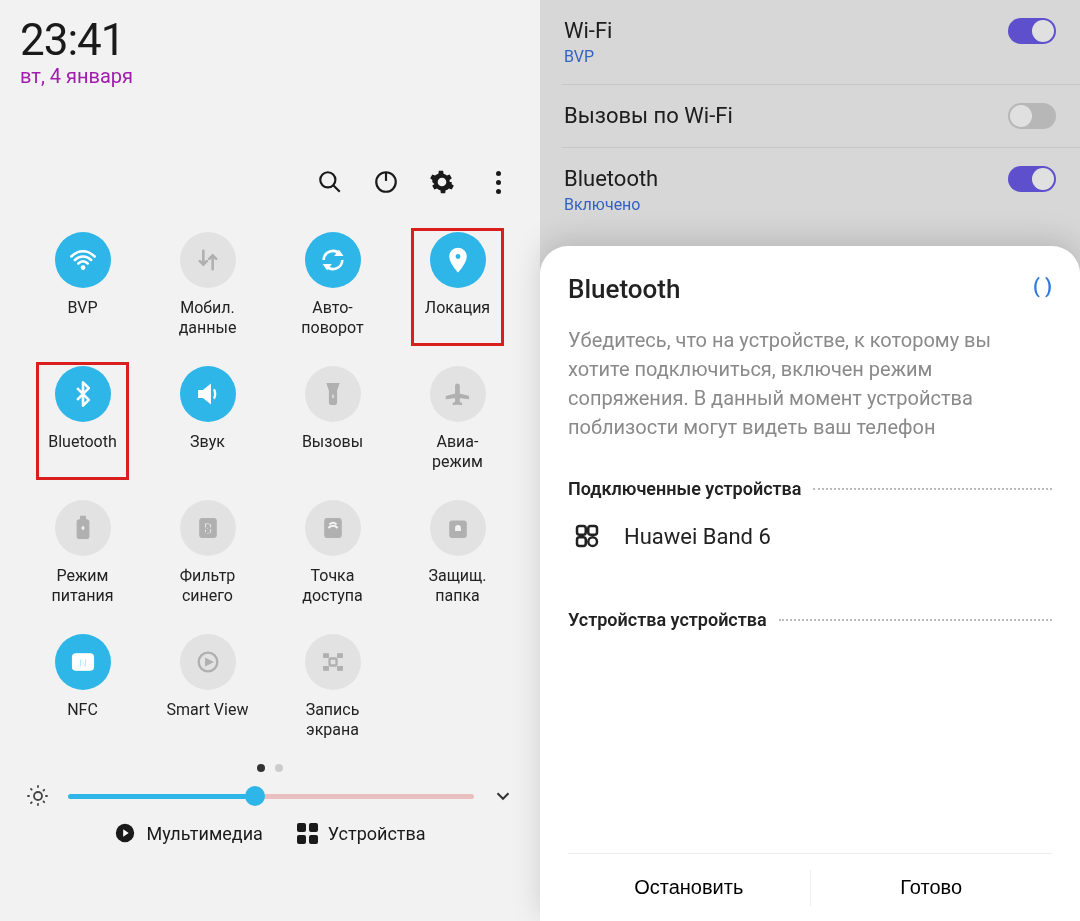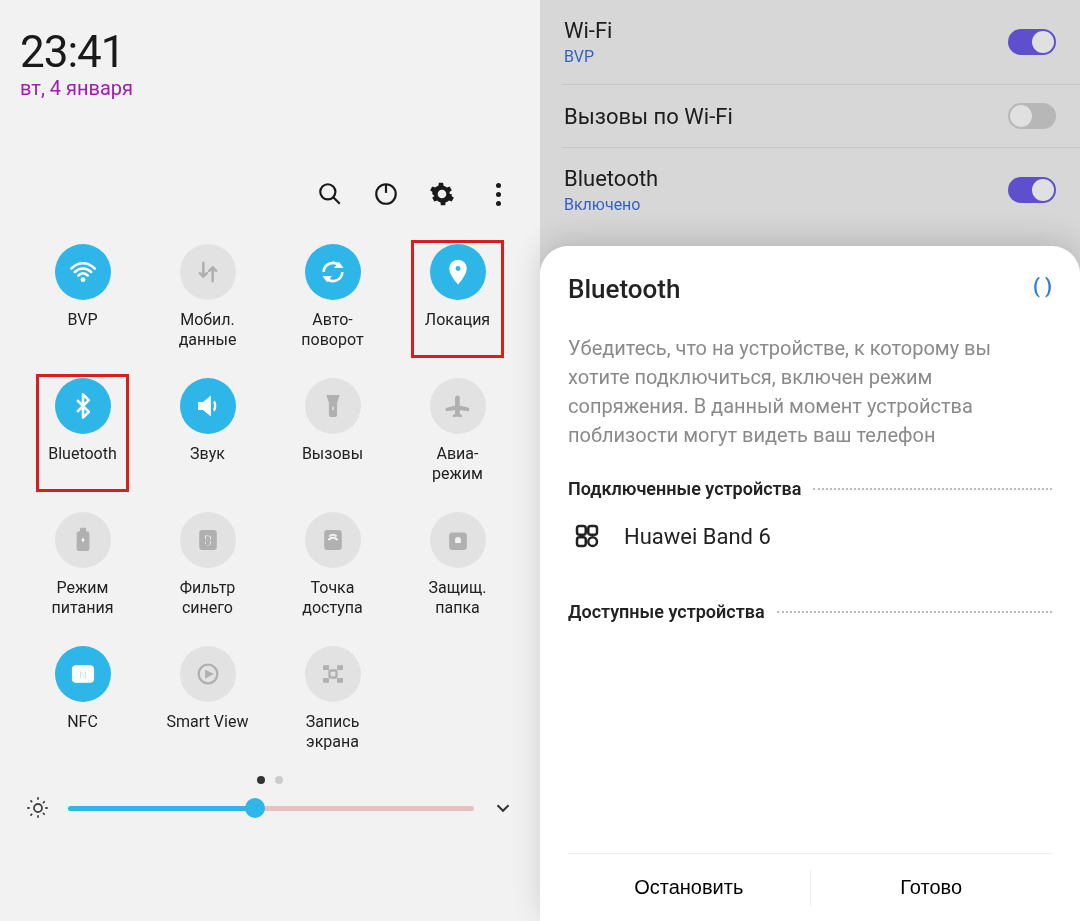--- a/index.html
+++ b/index.html
@@ -25,21 +25,20 @@
     background: #d8d8d6;
   }
 
   
   .clock-row { margin-bottom: 2px; }
   .clock {
     font-size: 44px;
     font-weight: 400;
     color: #1a1a1a;
     letter-spacing: -1px;
-    margin-top: 12px;
   }
   .date {
     font-size: 20px;
     color: #a21caf;
     margin-top: -2px;
   }
   .topbar-icons {
     display: flex;
     justify-content: flex-end;
     gap: 28px;
@@ -126,21 +125,21 @@
   .quad { display:grid; grid-template-columns:repeat(2, 9px); grid-auto-rows:9px; gap:3px;}
   .quad span { background:#1a1a1a; border-radius:2px;}
 
   
   .settings-bg {
     position:absolute; top:0;left:0;right:0;bottom:0;
     background:#f4f4f4;
     filter: brightness(0.88);
   }
   .setting-row {
-    display:flex; align-items:center; justify-content:space-between;
+    display:flex; justify-content:space-between;
     padding: 18px 24px;
   }
   .setting-row .srl { display:flex;flex-direction:column;gap:4px;}
   .setting-row .title { font-size:22px; color:#222;}
   .setting-row .sub { font-size:16px; color:#3a6fe0;}
   .divider { height:1px; background:#e2e2e2; margin-left:22px;}
   .toggle {
     width:48px;height:26px;border-radius:14px;position:relative;
   }
   .toggle.on { background:#6b5be8;}
@@ -154,27 +153,27 @@
     background:#fff;
     border-radius: 28px 28px 0 0;
     box-shadow: 0 -6px 30px rgba(0,0,0,0.15);
     padding: 28px 28px 0 28px;
     display:flex;flex-direction:column;
   }
   .sheet-header { display:flex; justify-content:space-between; align-items:flex-start;}
   .sheet-title { font-size:26px; font-weight:500; color:#222;}
   .spinner { color:#2f7ae0; font-size:20px; font-weight:600;}
   .sheet-desc {
-    margin-top: 30px;
+    margin-top: 22px;
     font-size: 20px;
     color:#8a8a8a;
     line-height:1.45;
   }
   .sheet-section {
-    margin-top: 28px;
+    margin-top: 36px;
     display:flex; align-items:center; gap:12px;
     font-size:18px; font-weight:600; color:#222;
   }
   .dotline { flex:1; border-top:2px dotted #bbb; height:0;}
   .device-row {
     display:flex; align-items:center; gap:22px;
     padding: 22px 4px;
     font-size:22px; color:#222;
   }
   .dev-icon { width:30px;height:30px;}
@@ -371,20 +370,38 @@
     <div class="slider-track">
       <div class="slider-thumb"></div>
     </div>
     <div class="chev">
       <svg viewBox="0 0 24 24" fill="none" stroke="#333" stroke-width="2.2">
           <polyline points="6 9 12 15 18 9"></polyline>
         </svg>
     </div>
   </div>
 
+  <div class="bottom-ctrls">
+    <div class="bctrl">
+      <svg viewBox="0 0 24 24">
+          <circle cx="12" cy="12" r="10" fill="#1a1a1a"></circle>
+          <polygon points="10,8 16,12 10,16" fill="#fff"></polygon>
+        </svg>
+      <span>Мультимедиа</span>
+    </div>
+    <div class="bctrl">
+      <div class="quad">
+          <span></span>
+          <span></span>
+          <span></span>
+          <span></span>
+        </div>
+      <span>Устройства</span>
+    </div>
+  </div>
 </div>
 
 <div class="panel-right">
   <div class="settings-bg">
     <div class="setting-row">
       <div class="srl">
         <div class="title">Wi-Fi</div>
         <div class="sub">BVP</div>
       </div>
       <div class="toggle on"></div>
@@ -423,21 +440,21 @@
             <rect x="4" y="4" width="7" height="7" rx="2"></rect>
             <rect x="13" y="4" width="7" height="7" rx="2"></rect>
             <rect x="4" y="13" width="7" height="7" rx="2"></rect>
             <circle cx="16.5" cy="16.5" r="3.5"></circle>
           </svg>
       </div>
       <span>Huawei Band 6</span>
     </div>
 
     <div class="sheet-section">
-      <span>Доступные устройства</span>
+      <span>Устройства устройства</span>
       <span class="dotline"></span>
     </div>
 
     <div class="sheet-footer">
       <button>Остановить</button>
       <div class="sep"></div>
       <button>Готово</button>
     </div>
   </div>
 </div>

